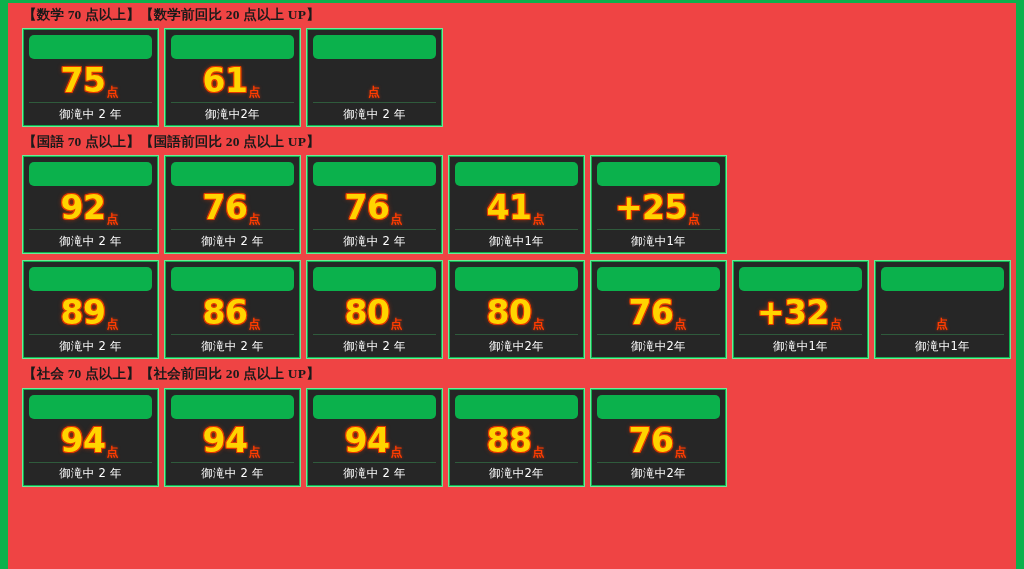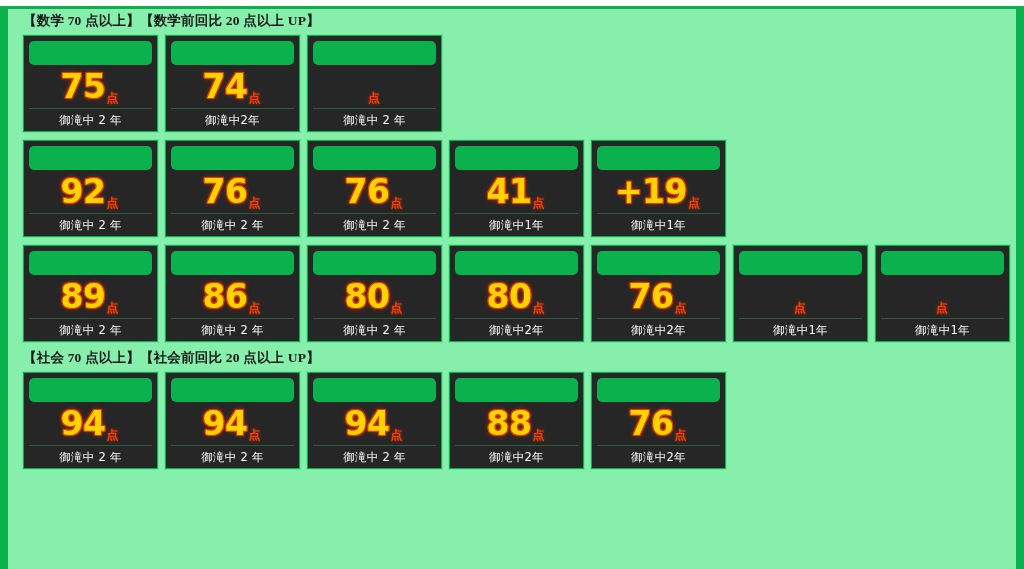--- a/index.html
+++ b/index.html
@@ -13,25 +13,24 @@
     background: #ffffff;
     font-family: "Liberation Sans", "DejaVu Sans", sans-serif;
     overflow: hidden;
     position: relative;
   }
 
   
   #page {
     position: absolute;
     inset: 0;
-    background: #86efac;
+    background: #ef4444;
     box-sizing: border-box;
     border-left: 8px solid #0bb14c;
     border-right: 8px solid #0bb14c;
-    margin-top: 6px;
   }
   #frame-top-rule {
     position: absolute;
     top: 0; left: 0; right: 0;
     height: 3px;
     background: #0bb14c;
   }
 
   #content {
     position: absolute;
@@ -147,123 +146,125 @@
             <div class="card-banner"></div>
             <div class="card-score">
               <span class="score-num">75</span>
               <span class="score-unit">点</span>
             </div>
             <div class="card-school">御滝中 2 年</div>
           </div>
           <div class="card">
             <div class="card-banner"></div>
             <div class="card-score">
-              <span class="score-num">74</span>
-              <span class="score-unit">点</span>
-            </div>
-            <div class="card-school">御滝中2年</div>
-          </div>
-          <div class="card">
-            <div class="card-banner"></div>
-            <div class="card-score">
-              <span class="score-unit">点</span>
-            </div>
-            <div class="card-school">御滝中 2 年</div>
+              <span class="score-num">61</span>
+              <span class="score-unit">点</span>
+            </div>
+            <div class="card-school">御滝中2年</div>
+          </div>
+          <div class="card">
+            <div class="card-banner"></div>
+            <div class="card-score">
+              <span class="score-unit">点</span>
+            </div>
+            <div class="card-school">御滝中 2 年</div>
+          </div>
+        </div>
+      </div>
+      <div class="section">
+        <div class="section-heading">【国語 70 点以上】【国語前回比 20 点以上 UP】</div>
+        <div class="card-row">
+          <div class="card">
+            <div class="card-banner"></div>
+            <div class="card-score">
+              <span class="score-num">92</span>
+              <span class="score-unit">点</span>
+            </div>
+            <div class="card-school">御滝中 2 年</div>
+          </div>
+          <div class="card">
+            <div class="card-banner"></div>
+            <div class="card-score">
+              <span class="score-num">76</span>
+              <span class="score-unit">点</span>
+            </div>
+            <div class="card-school">御滝中 2 年</div>
+          </div>
+          <div class="card">
+            <div class="card-banner"></div>
+            <div class="card-score">
+              <span class="score-num">76</span>
+              <span class="score-unit">点</span>
+            </div>
+            <div class="card-school">御滝中 2 年</div>
+          </div>
+          <div class="card">
+            <div class="card-banner"></div>
+            <div class="card-score">
+              <span class="score-num">41</span>
+              <span class="score-unit">点</span>
+            </div>
+            <div class="card-school">御滝中1年</div>
+          </div>
+          <div class="card">
+            <div class="card-banner"></div>
+            <div class="card-score">
+              <span class="score-num">+25</span>
+              <span class="score-unit">点</span>
+            </div>
+            <div class="card-school">御滝中1年</div>
           </div>
         </div>
       </div>
       <div class="section">
         <div class="card-row">
           <div class="card">
             <div class="card-banner"></div>
             <div class="card-score">
-              <span class="score-num">92</span>
-              <span class="score-unit">点</span>
-            </div>
-            <div class="card-school">御滝中 2 年</div>
+              <span class="score-num">89</span>
+              <span class="score-unit">点</span>
+            </div>
+            <div class="card-school">御滝中 2 年</div>
+          </div>
+          <div class="card">
+            <div class="card-banner"></div>
+            <div class="card-score">
+              <span class="score-num">86</span>
+              <span class="score-unit">点</span>
+            </div>
+            <div class="card-school">御滝中 2 年</div>
+          </div>
+          <div class="card">
+            <div class="card-banner"></div>
+            <div class="card-score">
+              <span class="score-num">80</span>
+              <span class="score-unit">点</span>
+            </div>
+            <div class="card-school">御滝中 2 年</div>
+          </div>
+          <div class="card">
+            <div class="card-banner"></div>
+            <div class="card-score">
+              <span class="score-num">80</span>
+              <span class="score-unit">点</span>
+            </div>
+            <div class="card-school">御滝中2年</div>
           </div>
           <div class="card">
             <div class="card-banner"></div>
             <div class="card-score">
               <span class="score-num">76</span>
               <span class="score-unit">点</span>
             </div>
-            <div class="card-school">御滝中 2 年</div>
-          </div>
-          <div class="card">
-            <div class="card-banner"></div>
-            <div class="card-score">
-              <span class="score-num">76</span>
-              <span class="score-unit">点</span>
-            </div>
-            <div class="card-school">御滝中 2 年</div>
-          </div>
-          <div class="card">
-            <div class="card-banner"></div>
-            <div class="card-score">
-              <span class="score-num">41</span>
-              <span class="score-unit">点</span>
-            </div>
-            <div class="card-school">御滝中1年</div>
-          </div>
-          <div class="card">
-            <div class="card-banner"></div>
-            <div class="card-score">
-              <span class="score-num">+19</span>
-              <span class="score-unit">点</span>
-            </div>
-            <div class="card-school">御滝中1年</div>
-          </div>
-        </div>
-      </div>
-      <div class="section">
-        <div class="card-row">
-          <div class="card">
-            <div class="card-banner"></div>
-            <div class="card-score">
-              <span class="score-num">89</span>
-              <span class="score-unit">点</span>
-            </div>
-            <div class="card-school">御滝中 2 年</div>
-          </div>
-          <div class="card">
-            <div class="card-banner"></div>
-            <div class="card-score">
-              <span class="score-num">86</span>
-              <span class="score-unit">点</span>
-            </div>
-            <div class="card-school">御滝中 2 年</div>
-          </div>
-          <div class="card">
-            <div class="card-banner"></div>
-            <div class="card-score">
-              <span class="score-num">80</span>
-              <span class="score-unit">点</span>
-            </div>
-            <div class="card-school">御滝中 2 年</div>
-          </div>
-          <div class="card">
-            <div class="card-banner"></div>
-            <div class="card-score">
-              <span class="score-num">80</span>
-              <span class="score-unit">点</span>
-            </div>
-            <div class="card-school">御滝中2年</div>
-          </div>
-          <div class="card">
-            <div class="card-banner"></div>
-            <div class="card-score">
-              <span class="score-num">76</span>
-              <span class="score-unit">点</span>
-            </div>
-            <div class="card-school">御滝中2年</div>
-          </div>
-          <div class="card">
-            <div class="card-banner"></div>
-            <div class="card-score">
+            <div class="card-school">御滝中2年</div>
+          </div>
+          <div class="card">
+            <div class="card-banner"></div>
+            <div class="card-score">
+              <span class="score-num">+32</span>
               <span class="score-unit">点</span>
             </div>
             <div class="card-school">御滝中1年</div>
           </div>
           <div class="card">
             <div class="card-banner"></div>
             <div class="card-score">
               <span class="score-unit">点</span>
             </div>
             <div class="card-school">御滝中1年</div>

